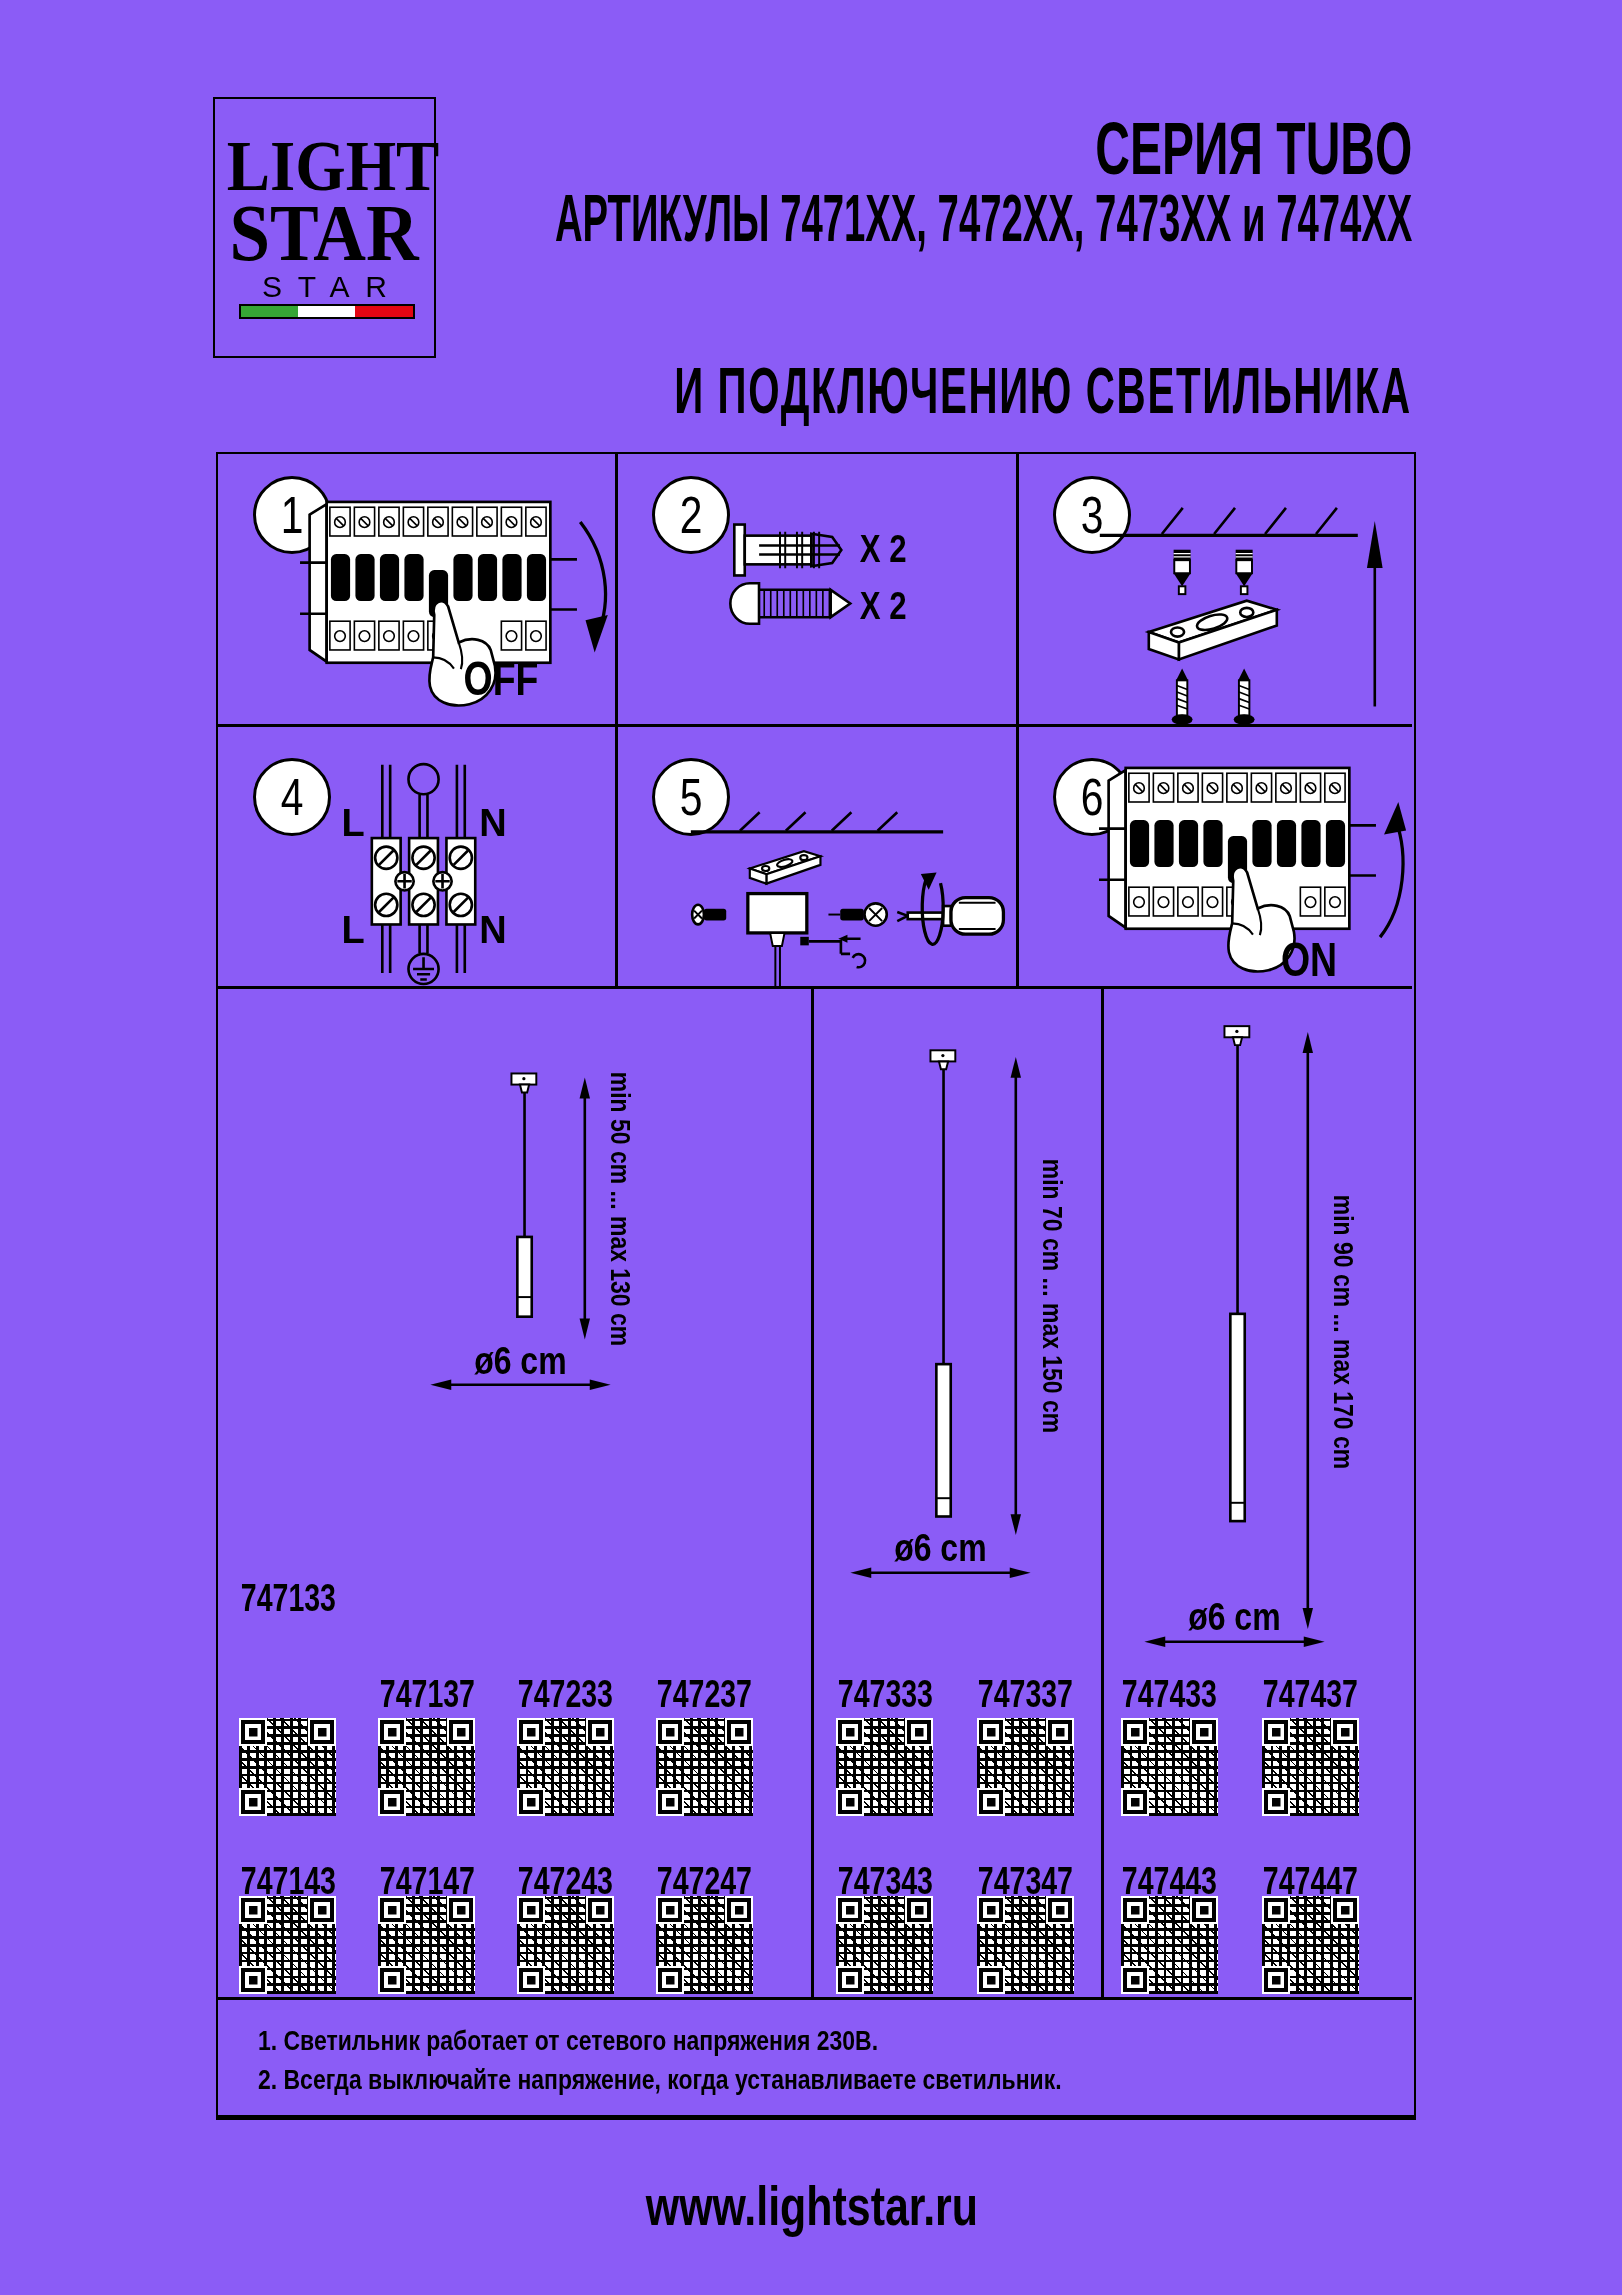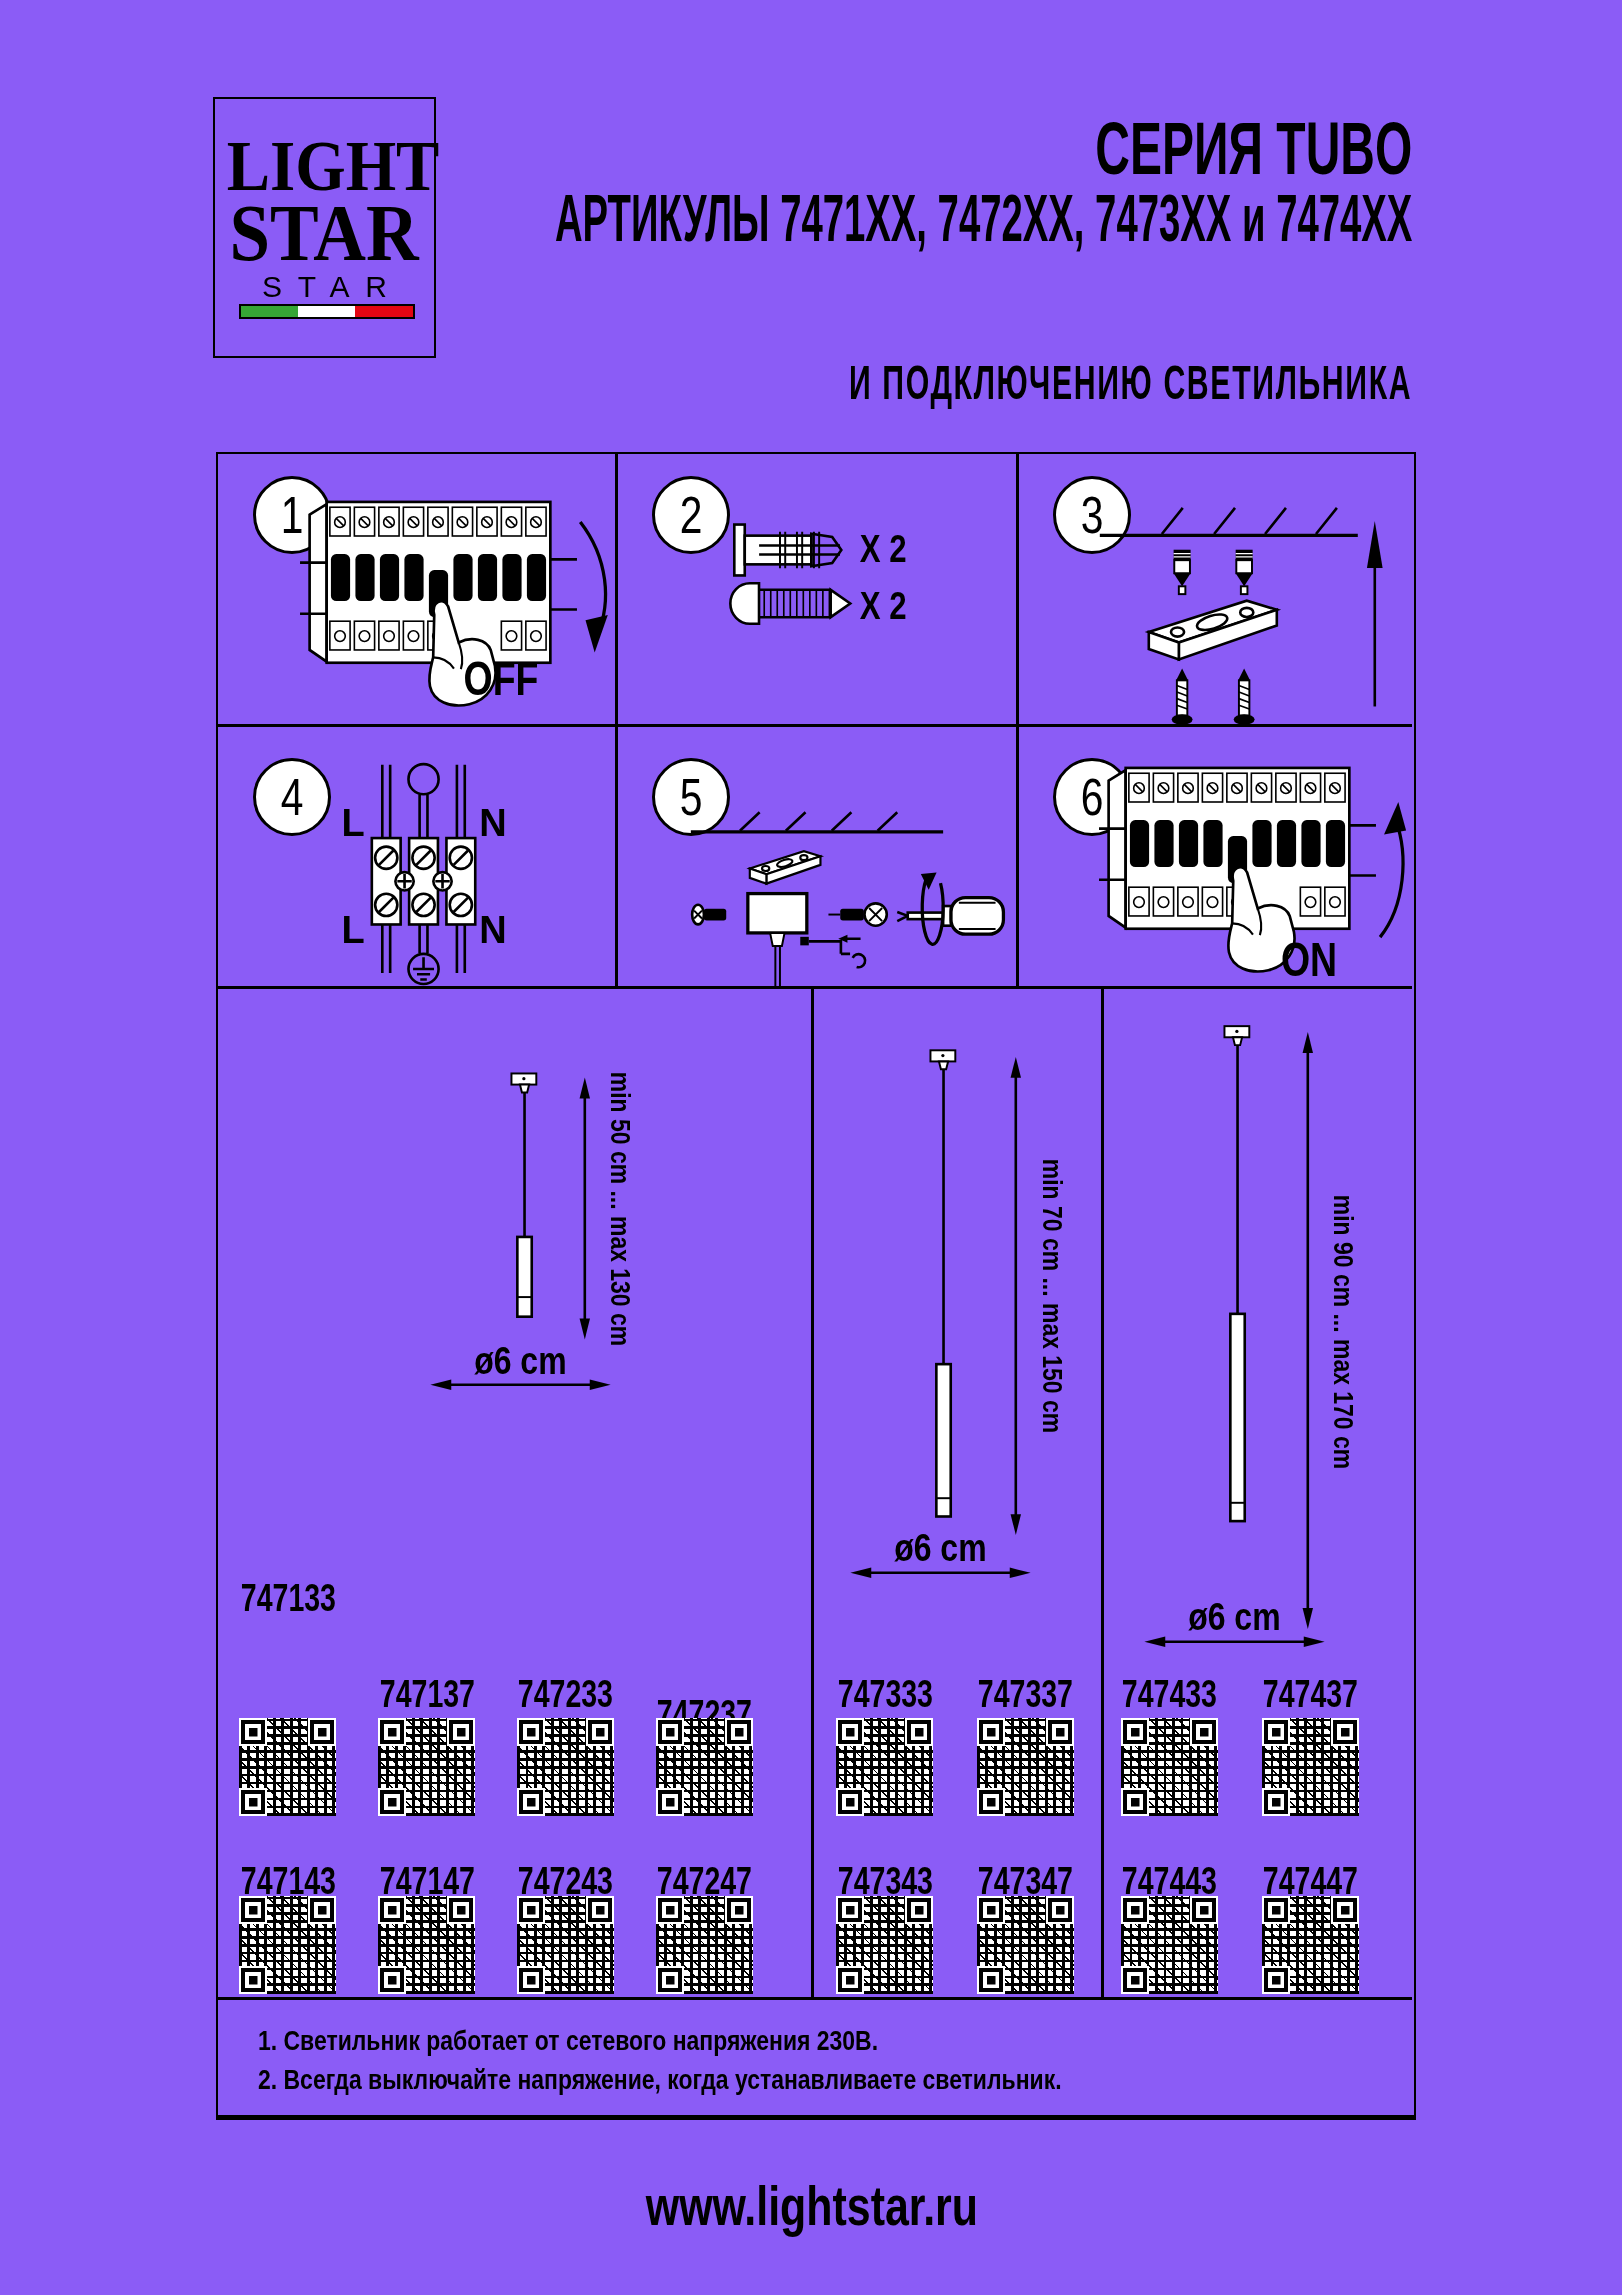--- a/index.html
+++ b/index.html
@@ -50,21 +50,21 @@
       <div style="background:#36a635;"></div>
       <div style="background:#ffffff;"></div>
       <div style="background:#e30613;"></div>
     </div>
   </div>
 
   <div class="hdr" style="top:111px;font-size:75px;">
     <span class="cx cx-r" style="--sx:.64">СЕРИЯ TUBO</span></div>
   <div class="hdr" style="top:185px;font-size:66px;">
     <span class="cx cx-r" style="--sx:.58">АРТИКУЛЫ 7471ХХ, 7472ХХ, 7473ХХ и 7474ХХ</span></div>
-  <div class="hdr" style="top:359px;font-size:48px;letter-spacing:2.6px;">
+  <div class="hdr" style="top:359px;font-size:64px;letter-spacing:2.6px;">
     <span class="cx cx-r" style="--sx:.63">И ПОДКЛЮЧЕНИЮ СВЕТИЛЬНИКА</span></div>
 
   <div class="abs" style="left:216px;top:452px;width:1196px;height:1661px;border:2.6px solid #000;border-bottom:5.9px solid #000;"></div>
   <div class="hline" style="left:216px;top:724px;width:1196px;height:2.6px;"></div>
   <div class="hline" style="left:216px;top:986px;width:1196px;height:2.6px;"></div>
   <div class="hline" style="left:216px;top:1997px;width:1196px;height:2.6px;"></div>
   <div class="vline" style="left:615px;top:452px;width:2.6px;height:537px;"></div>
   <div class="vline" style="left:1016px;top:452px;width:2.6px;height:537px;"></div>
   <div class="vline" style="left:811px;top:986px;width:2.6px;height:1014px;"></div>
   <div class="vline" style="left:1101px;top:986px;width:2.6px;height:1014px;"></div>
@@ -382,21 +382,21 @@
       <i></i>
     </div>
   <div class="code-label" style="left:355px;top:1675px;"><span class="cx" style="--sx:.75">747137</span></div>
   <div class="qr" style="left:378px;top:1718px;">
       <i></i>
     </div>
   <div class="code-label" style="left:493px;top:1675px;"><span class="cx" style="--sx:.75">747233</span></div>
   <div class="qr" style="left:517px;top:1718px;">
       <i></i>
     </div>
-  <div class="code-label" style="left:632px;top:1675px;margin-top:20px;"><span class="cx" style="--sx:.75">747237</span></div>
+  <div class="code-label" style="left:632px;top:1675px;"><span class="cx" style="--sx:.75">747237</span></div>
   <div class="qr" style="left:656px;top:1718px;">
       <i></i>
     </div>
   <div class="code-label" style="left:813px;top:1675px;"><span class="cx" style="--sx:.75">747333</span></div>
   <div class="qr" style="left:836px;top:1718px;">
       <i></i>
     </div>
   <div class="code-label" style="left:953px;top:1675px;"><span class="cx" style="--sx:.75">747337</span></div>
   <div class="qr" style="left:977px;top:1718px;">
       <i></i>

